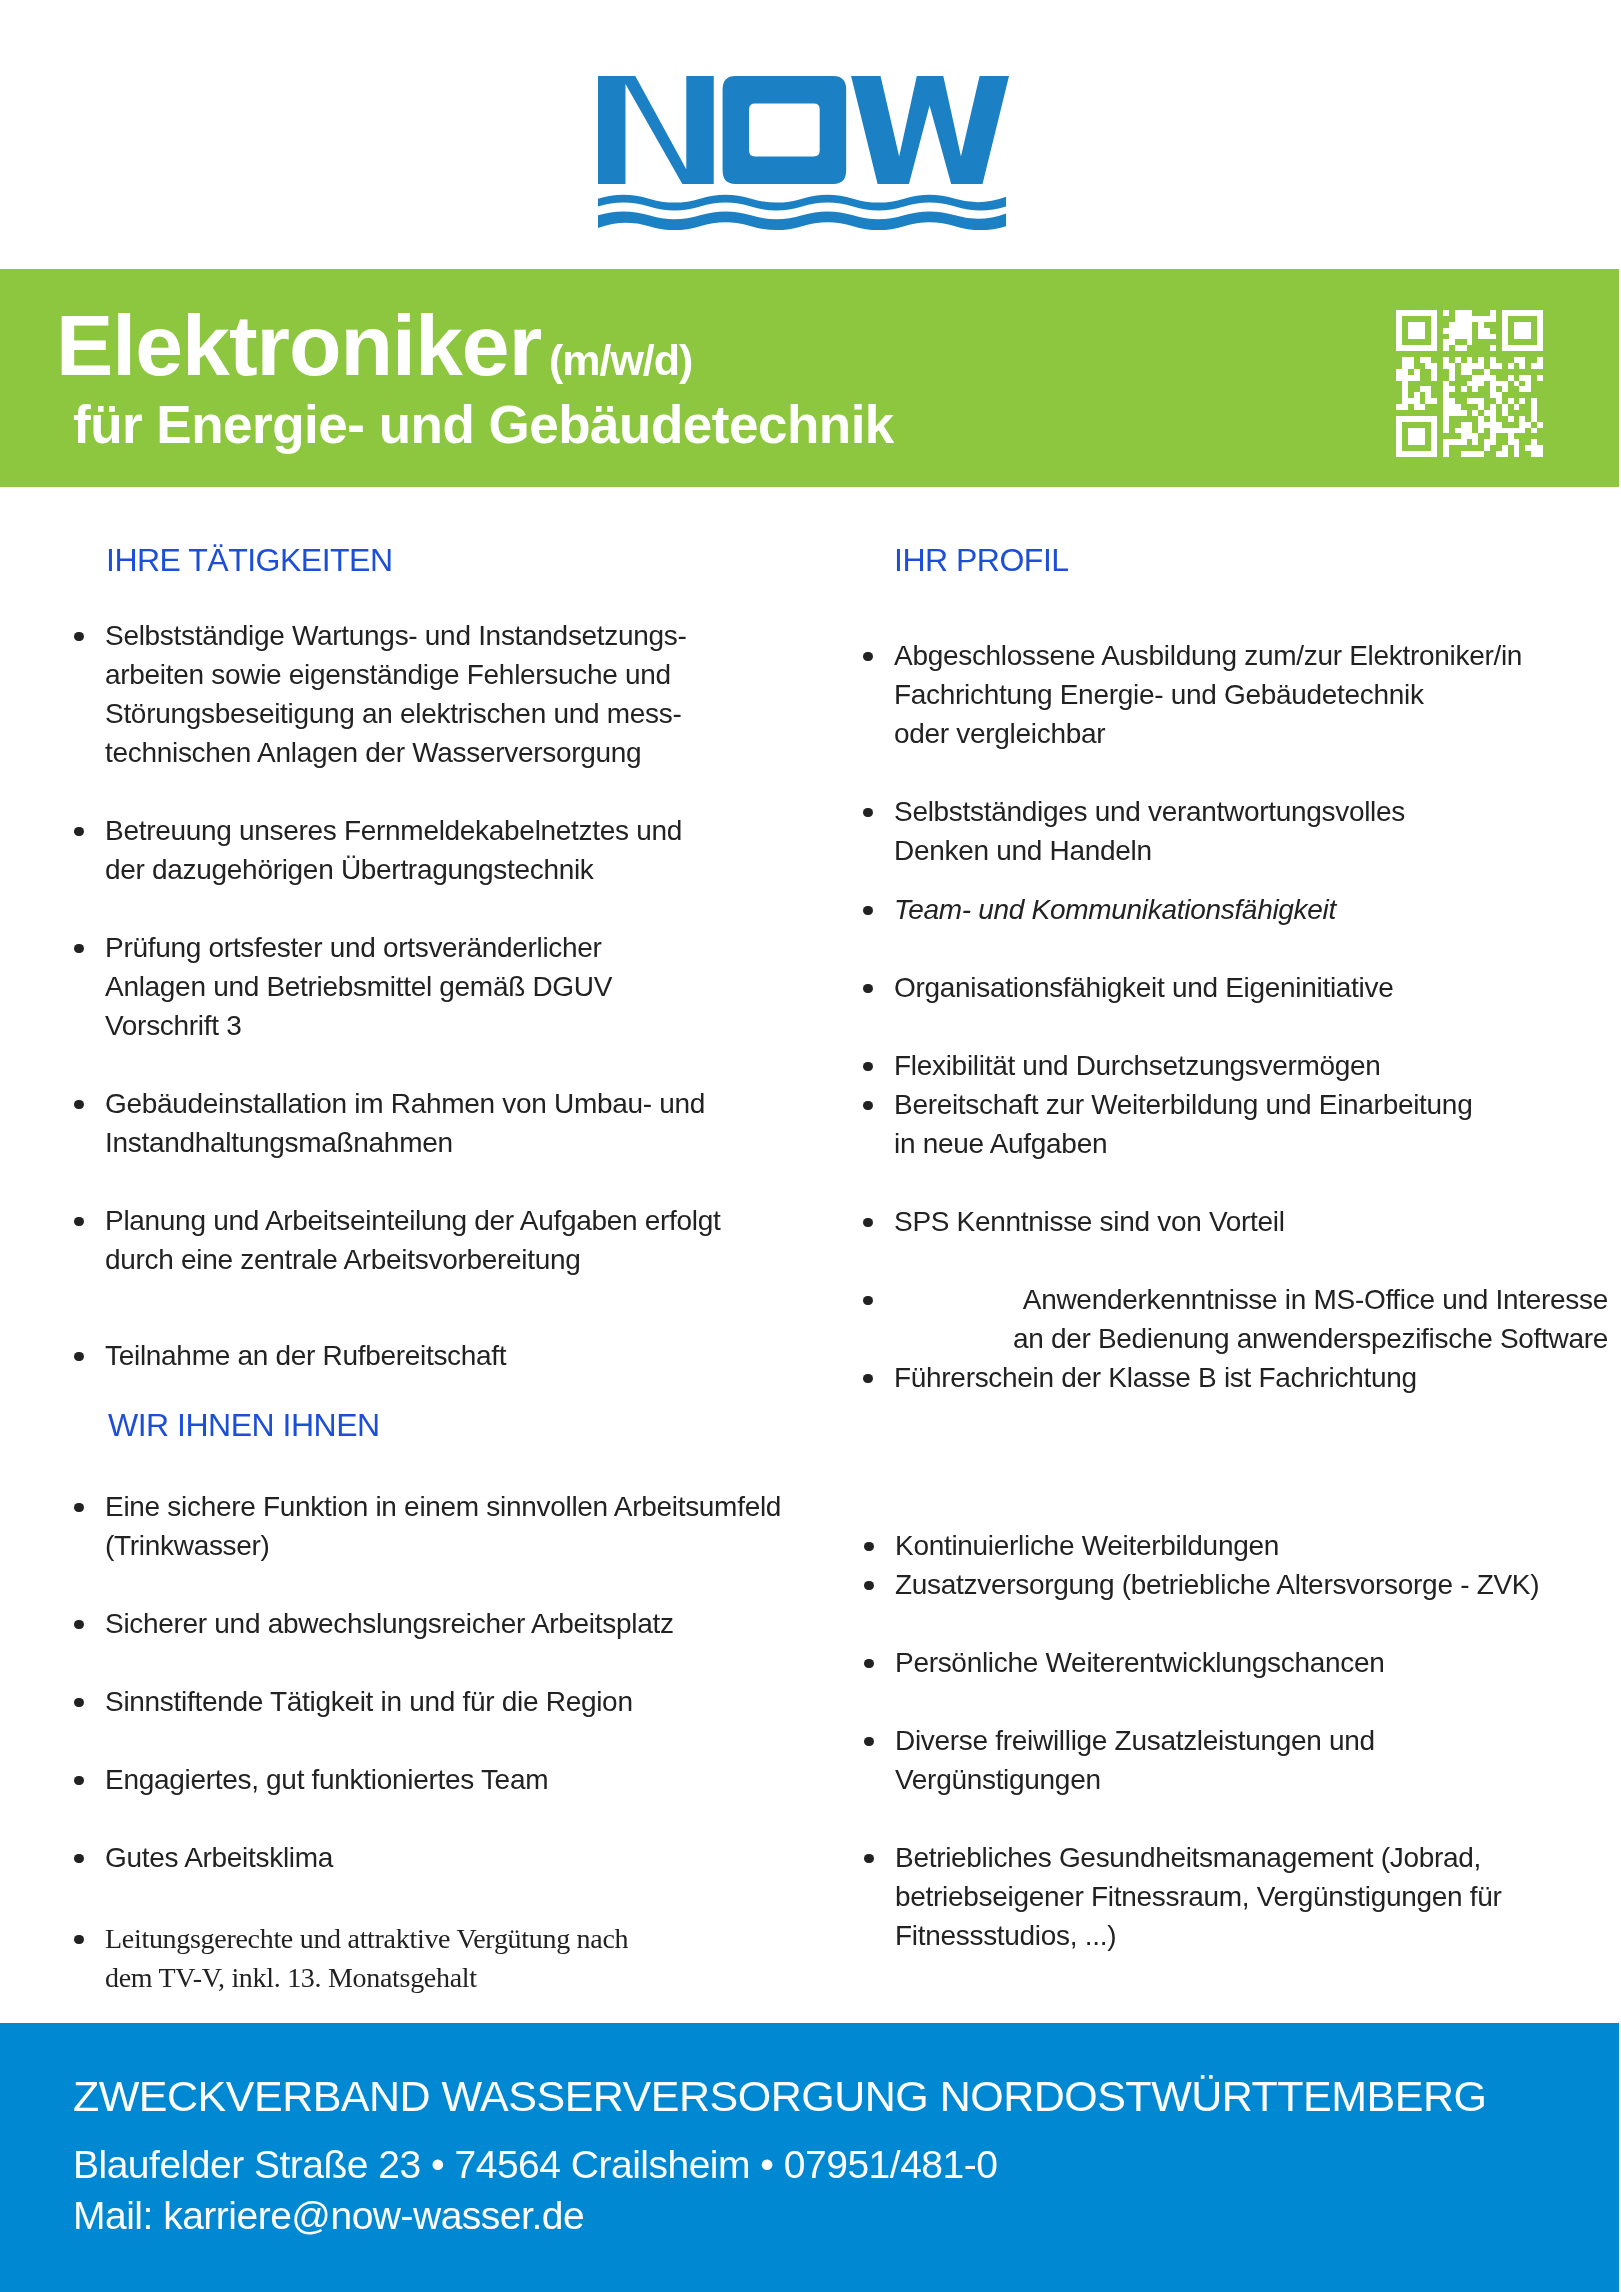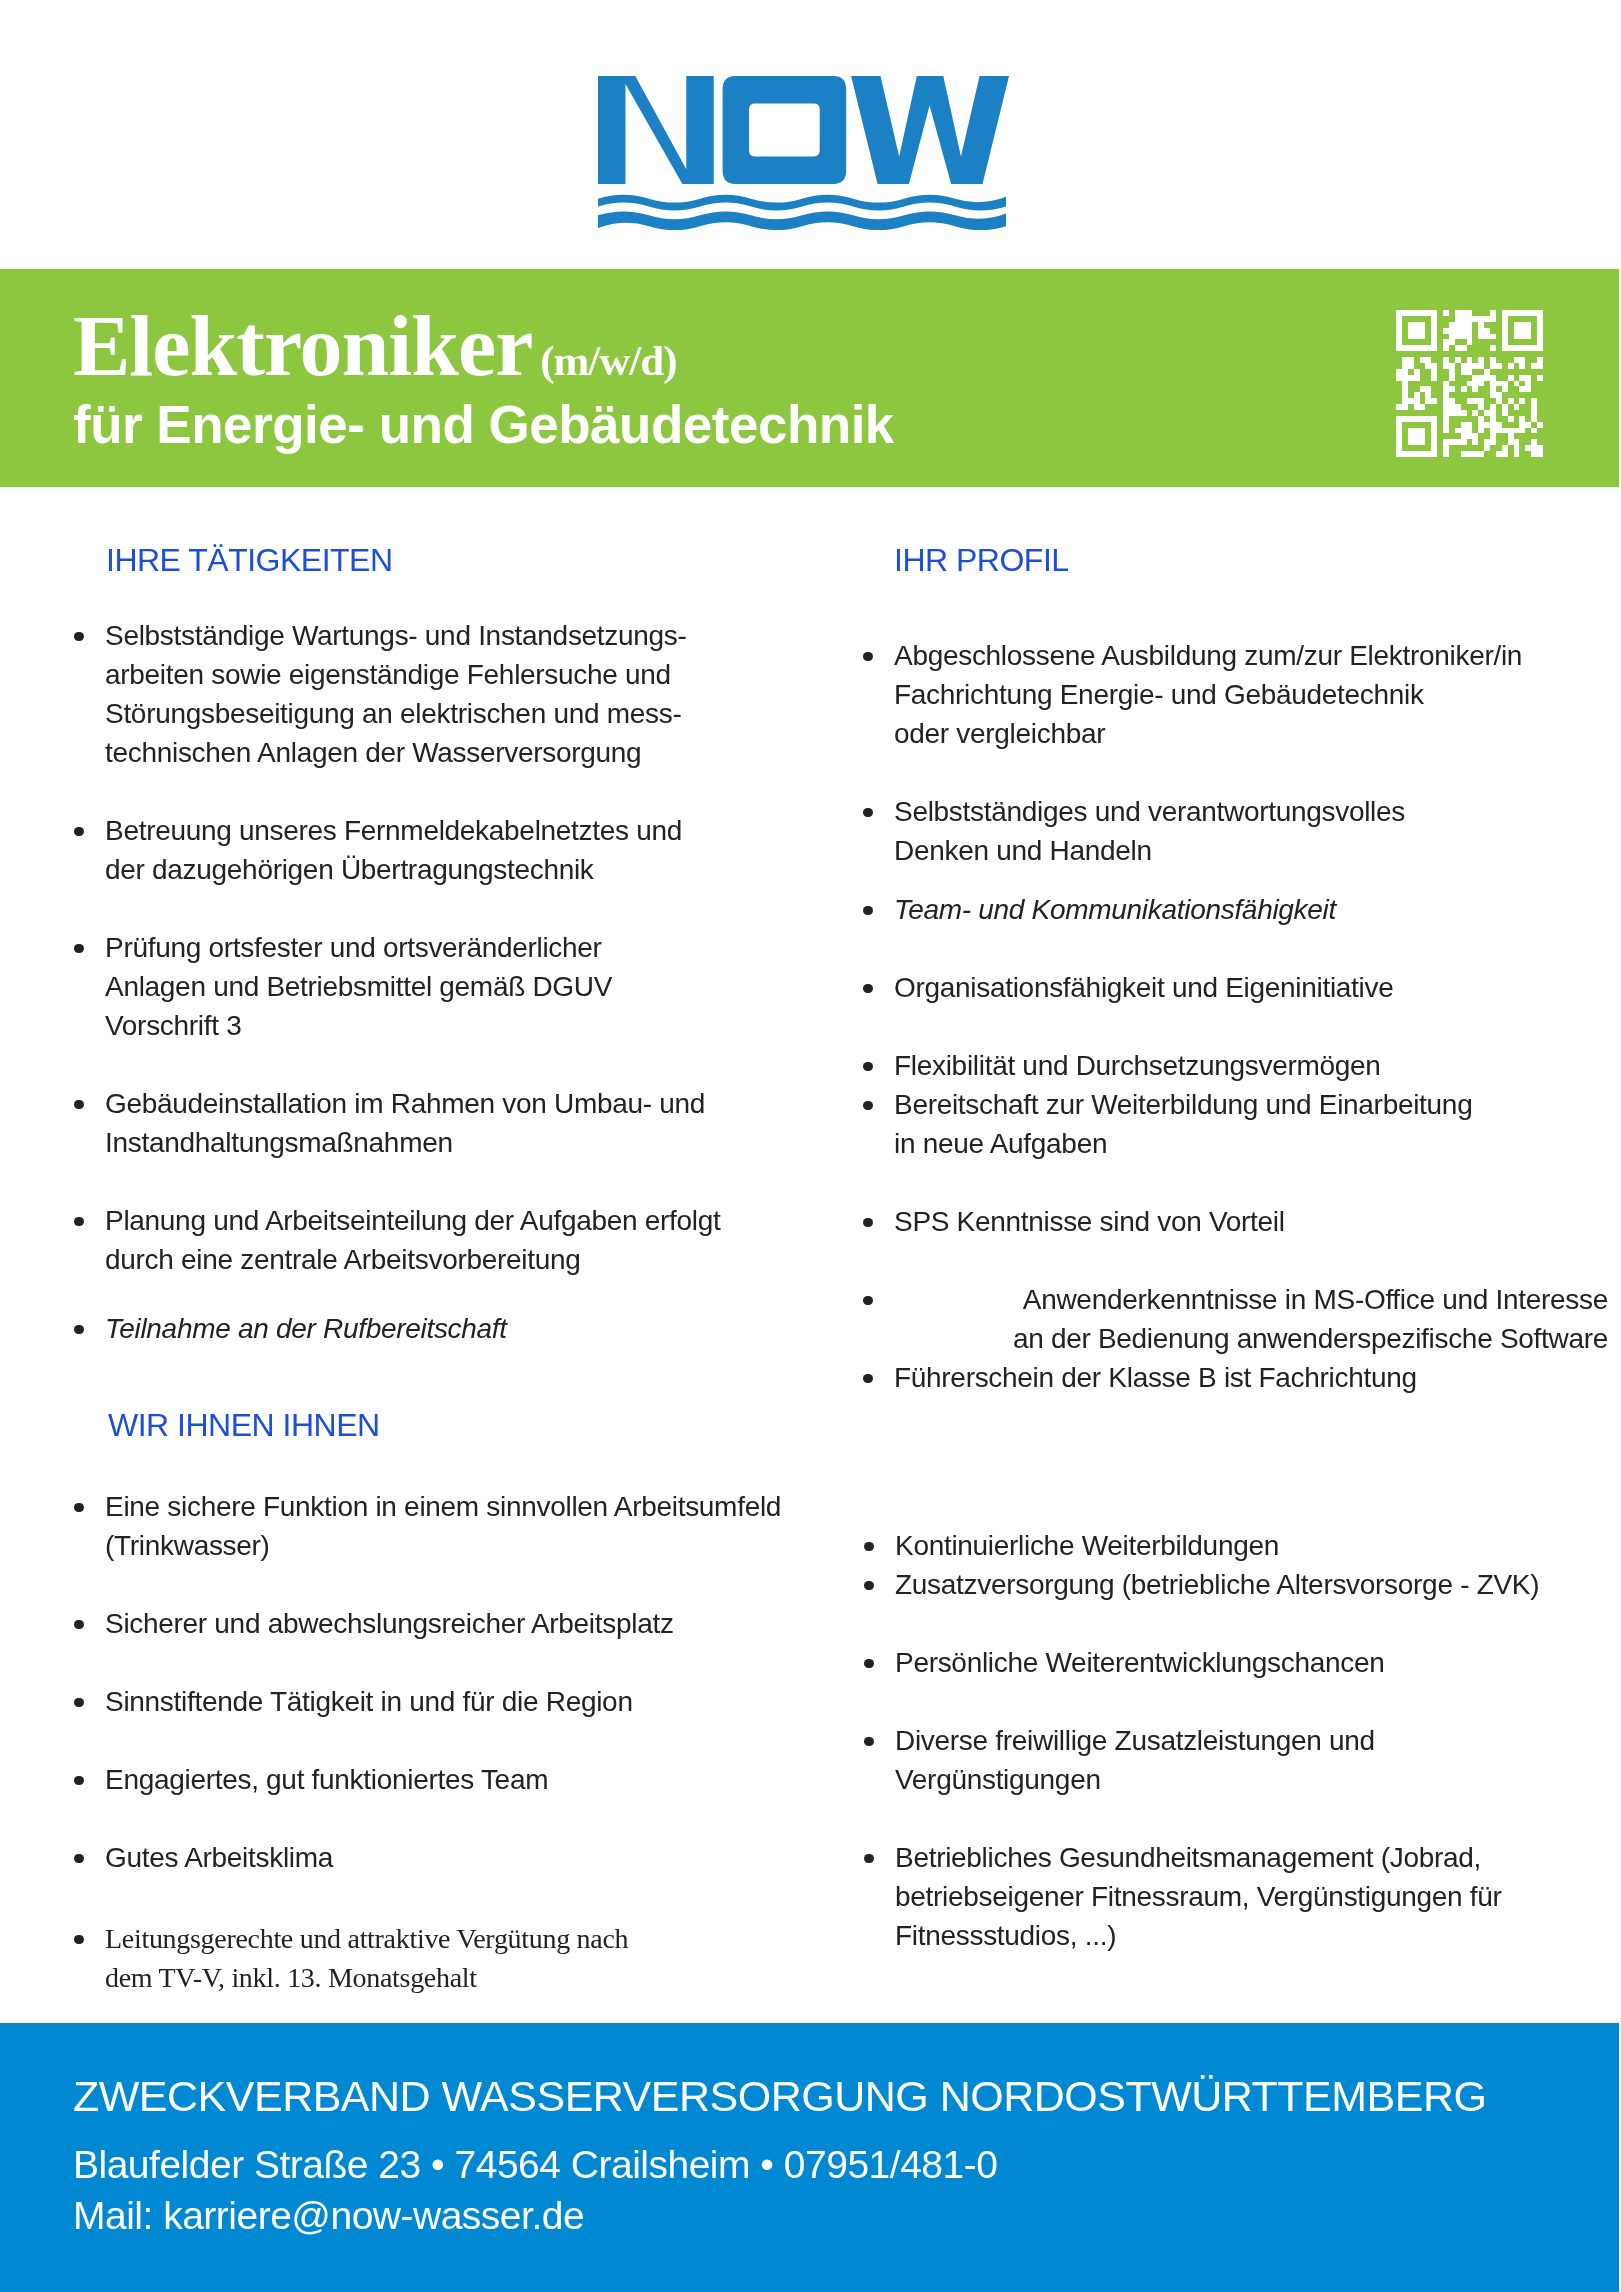--- a/index.html
+++ b/index.html
@@ -1,21 +1,21 @@
 <!DOCTYPE html>
 <html><head>
 <meta charset="utf-8">
 <style>
   html, body { margin: 0; padding: 0; background: #ffffff; }
   body { width: 1621px; height: 2293px; position: relative; overflow: hidden;
          font-family: "Liberation Sans", "DejaVu Sans", sans-serif; color: #1d1d1b; }
   .logo { position: absolute; left: 598px; top: 76px; width: 412px; height: 162px; }
   .green-band { position: absolute; left: 0; top: 269px; width: 1619px; height: 218px; background: #8dc63f; }
-  .title-line1 { position: absolute; left: 73px; top: 296px; color: #fff; white-space: nowrap;
-                 font-family: Liberation Serif, serif; font-weight: bold; letter-spacing: -1px; }
+  .title-line1 { position: absolute; left: 56px; top: 296px; color: #fff; white-space: nowrap;
+                 font-family: Liberation Sans, sans-serif; font-weight: bold; letter-spacing: -1px; }
   .title-main { font-size: 86px; }
   .title-suffix { font-size: 43px; margin-left: 7.8px; }
   .title-line2 { position: absolute; left: 73px; top: 394px; color: #fff; font-size: 53px; font-weight: bold;
                  white-space: nowrap; letter-spacing: -0.5px; }
   .qr { position: absolute; left: 1396px; top: 310px; width: 147px; height: 147px; }
   .section-heading { position: absolute; font-size: 32px; color: #1d4ed8; white-space: nowrap; letter-spacing: -0.5px; }
   .list { position: absolute; margin: 0; padding: 0; list-style: none; }
   .list li { position: relative; font-size: 28px; line-height: 39px; color: #222; padding-left: 31px; white-space: pre-line; letter-spacing: -0.3px; }
   .list li::before { content: ""; position: absolute; left: 0; top: 15.7px; width: 9.8px; height: 9.8px; border-radius: 50%; background: #222; }
   .blue-band { position: absolute; left: 0; top: 2023px; width: 1619px; height: 270px; background: #0089d2; }
@@ -284,21 +284,21 @@
 technischen Anlagen der Wasserversorgung</li>
     <li style="margin-top: 39px;">Betreuung unseres Fernmeldekabelnetztes und
 der dazugehörigen Übertragungstechnik</li>
     <li style="margin-top: 39px;">Prüfung ortsfester und ortsveränderlicher
 Anlagen und Betriebsmittel gemäß DGUV
 Vorschrift 3</li>
     <li style="margin-top: 39px;">Gebäudeinstallation im Rahmen von Umbau- und
 Instandhaltungsmaßnahmen</li>
     <li style="margin-top: 39px;">Planung und Arbeitseinteilung der Aufgaben erfolgt
 durch eine zentrale Arbeitsvorbereitung</li>
-    <li style="margin-top: 30px; font-style: italic;">Teilnahme an der Rufbereitschaft</li>
+    <li style="margin-top: 57px;">Teilnahme an der Rufbereitschaft</li>
   </ul>
 
 <div class="section-heading" style="left:894px; top:542px;">IHR PROFIL</div>
 <ul class="list" id="list-profil" style="left:863px; top:636px; width:745px;">
     <li>Abgeschlossene Ausbildung zum/zur Elektroniker/in
 Fachrichtung Energie- und Gebäudetechnik
 oder vergleichbar</li>
     <li style="margin-top: 39px;">Selbstständiges und verantwortungsvolles
 Denken und Handeln</li>
     <li style="margin-top: 20px; font-style: italic;">Team- und Kommunikationsfähigkeit</li>

